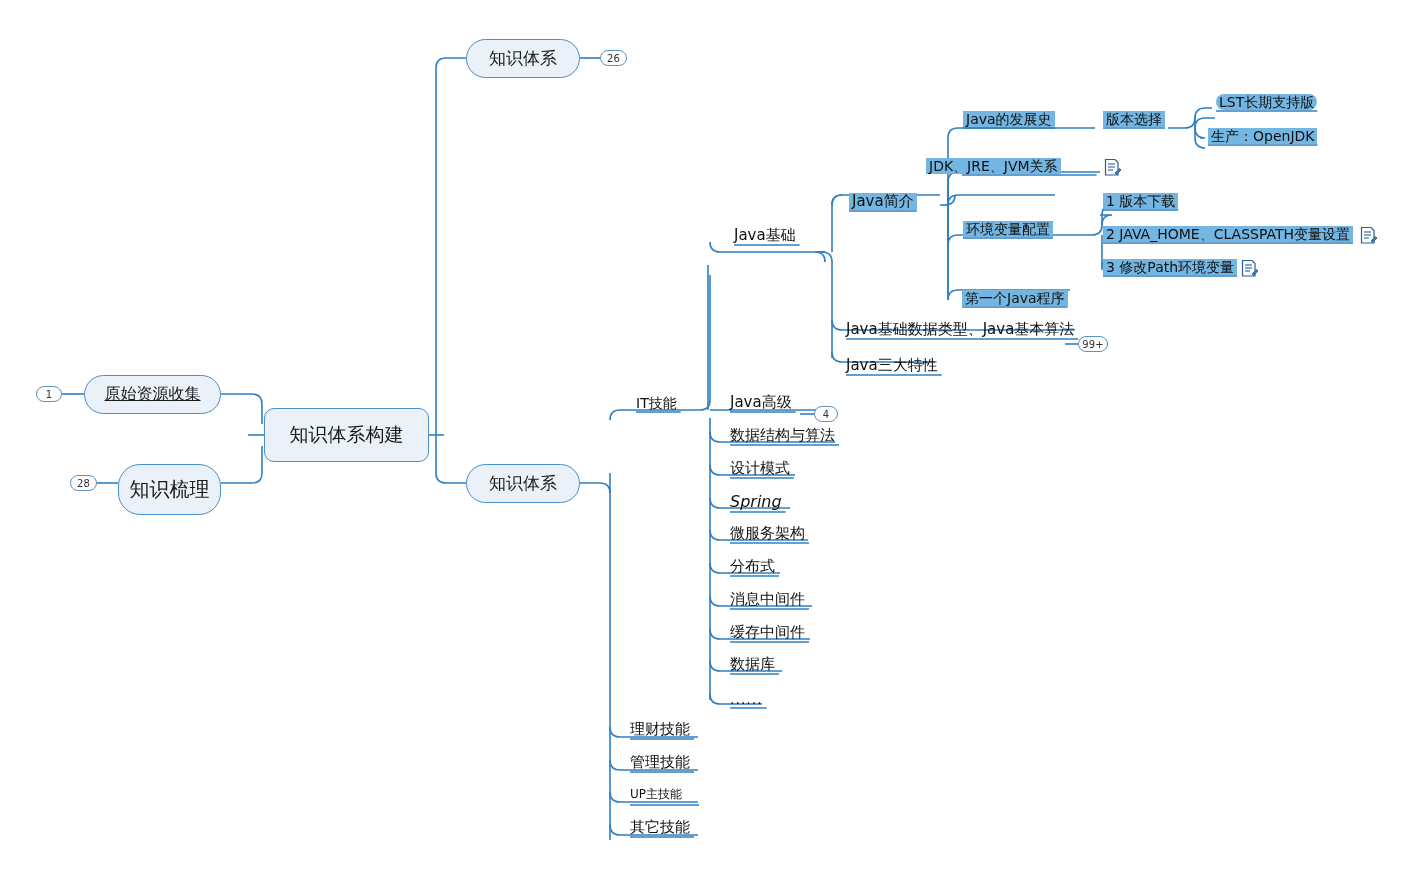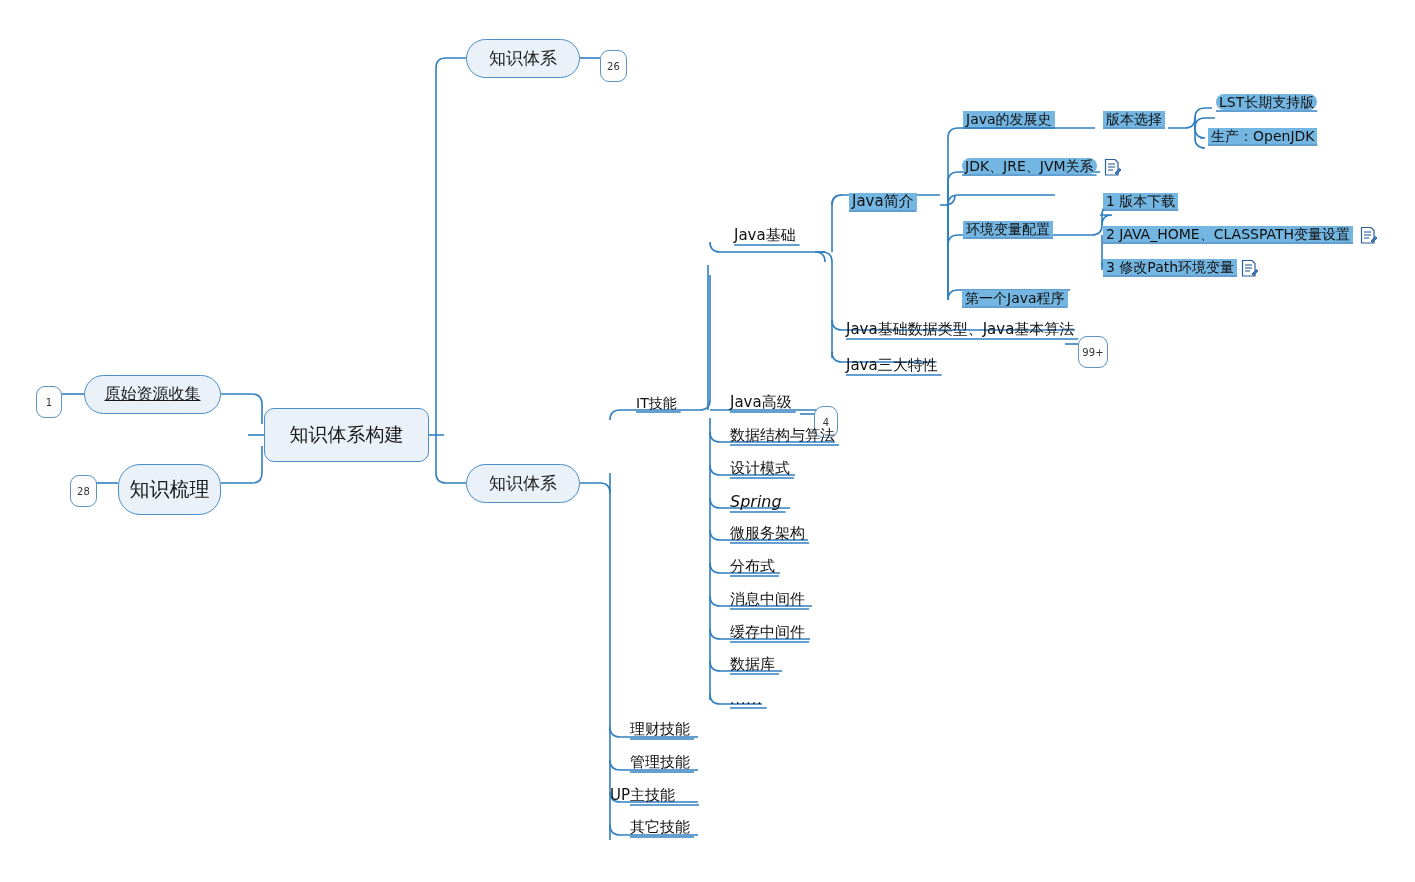--- a/index.html
+++ b/index.html
@@ -25,21 +25,21 @@
     position:absolute;white-space:nowrap;color:#111;line-height:1;
   }
   .label.hl{
     background:#74b6e2;color:#101010;padding:1px 3px;
   }
 
   
   .badge{
     position:absolute;display:flex;align-items:center;justify-content:center;
     border:1.2px solid #5d93c0;border-radius:9px;background:#fdfdfd;
-    color:#333;font-size:10px;height:32px;box-sizing:border-box;
+    color:#333;font-size:10px;height:16px;box-sizing:border-box;
     letter-spacing:.2px;
   }
 
   
   .noteicon{position:absolute;width:17px;height:19px;}
 </style>
 </head>
 <body>
 
 <div id="canvas">
@@ -185,21 +185,21 @@
 
   <div class="label" style="left:636px;top:396px;font-size:14px;">
     <span>IT技能</span>
   </div>
   <div class="label" style="left:630px;top:722px;font-size:15px;">
     <span>理财技能</span>
   </div>
   <div class="label" style="left:630px;top:755px;font-size:15px;">
     <span>管理技能</span>
   </div>
-  <div class="label" style="left:610px;top:788px;font-size:15px;">
+  <div class="label" style="left:630px;top:788px;font-size:12px;">
     <span>UP主技能</span>
   </div>
   <div class="label" style="left:630px;top:820px;font-size:15px;">
     <span>其它技能</span>
   </div>
 
   <div class="label" style="left:734px;top:228px;font-size:15px;">
     <span>Java基础</span>
   </div>
 
@@ -250,21 +250,21 @@
   </div>
 
   <div class="label" style="left:846px;top:358px;font-size:15px;">
     <span>Java三大特性</span>
   </div>
 
   <div class="label hl" style="left:963px;top:111px;font-size:14px;">
     <span>Java的发展史</span>
   </div>
 
-  <div class="label hl" style="left:962px;top:158px;font-size:14px;border-radius:8px;">
+  <div class="label hl" style="left:926px;top:158px;font-size:14px;">
     <span>JDK、JRE、JVM关系</span>
   </div>
   <svg class="noteicon" style="left:1104px;top:158px;" viewBox="0 0 17 19">
     <path d="M1.5 1.5 H11 L14 4.5 V17 H1.5 Z" fill="#ffffff" stroke="#2b5f99" stroke-width="1.2"></path>
     <line x1="4" y1="6" x2="11" y2="6" stroke="#2b5f99" stroke-width="1.1"></line>
     <line x1="4" y1="9" x2="11" y2="9" stroke="#2b5f99" stroke-width="1.1"></line>
     <line x1="4" y1="12" x2="9" y2="12" stroke="#2b5f99" stroke-width="1.1"></line>
     <path d="M11 15 L15.5 10.5 L17 12 L12.5 16.5 Z" fill="#3d7ebc" stroke="#2b5f99" stroke-width=".9"></path>
   </svg>
 

